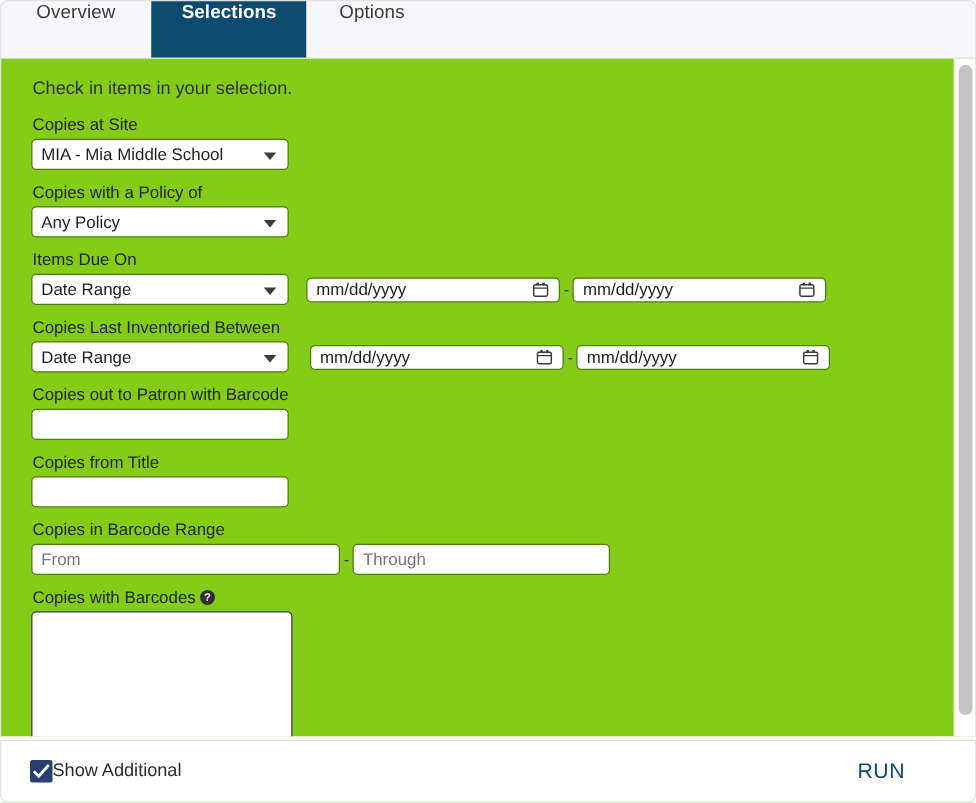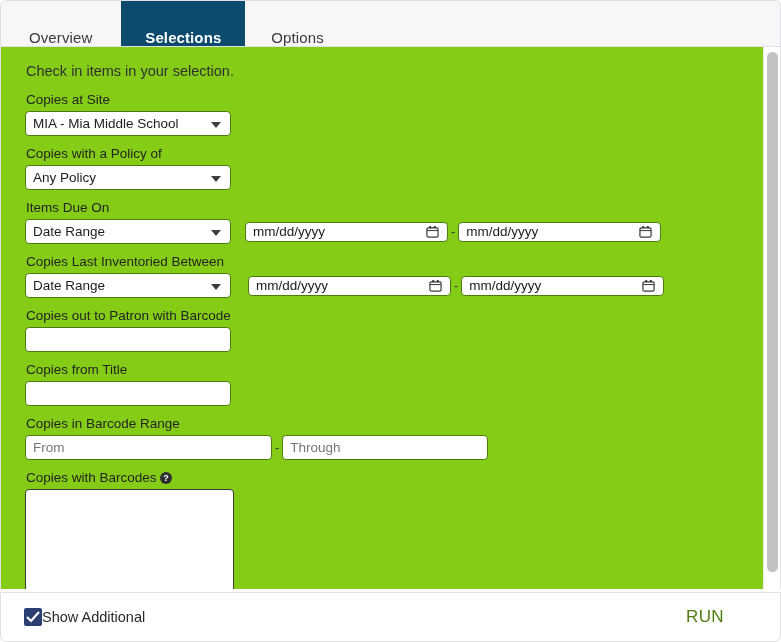--- a/index.html
+++ b/index.html
@@ -35,21 +35,21 @@
     border-right: 1px solid #e2e2e6;
     border-bottom: 1px solid #e2e2e6;
     border-top-left-radius: 6px;
     border-top-right-radius: 6px;
     box-sizing: border-box;
     display: flex;
     align-items: stretch;
   }
   .tab {
     display: flex;
-    align-items: flex-end;
+    align-items: flex-start;
     justify-content: center;
     padding: 0 26px;
     font-size: 15px;
     color: #3a3a3c;
     cursor: pointer;
     user-select: none;
     letter-spacing: 0.1px;
     box-sizing: border-box;
   }
   .tab.first { padding-left: 28px; padding-right: 29px; }
@@ -238,21 +238,21 @@
   .check-label {
     font-size: 14.5px;
     color: #2a2a2c;
     user-select: none;
     cursor: pointer;
   }
   .run-btn {
     margin-left: auto;
     margin-right: 50px;
     font-size: 17px;
-    color: #4d7c0f;
+    color: #0c4a6e;
     letter-spacing: 0.4px;
     background: none;
     border: none;
     font-family: "Liberation Sans", sans-serif;
     cursor: pointer;
     padding: 4px 6px;
   }
 </style>
 </head>
 <body>

